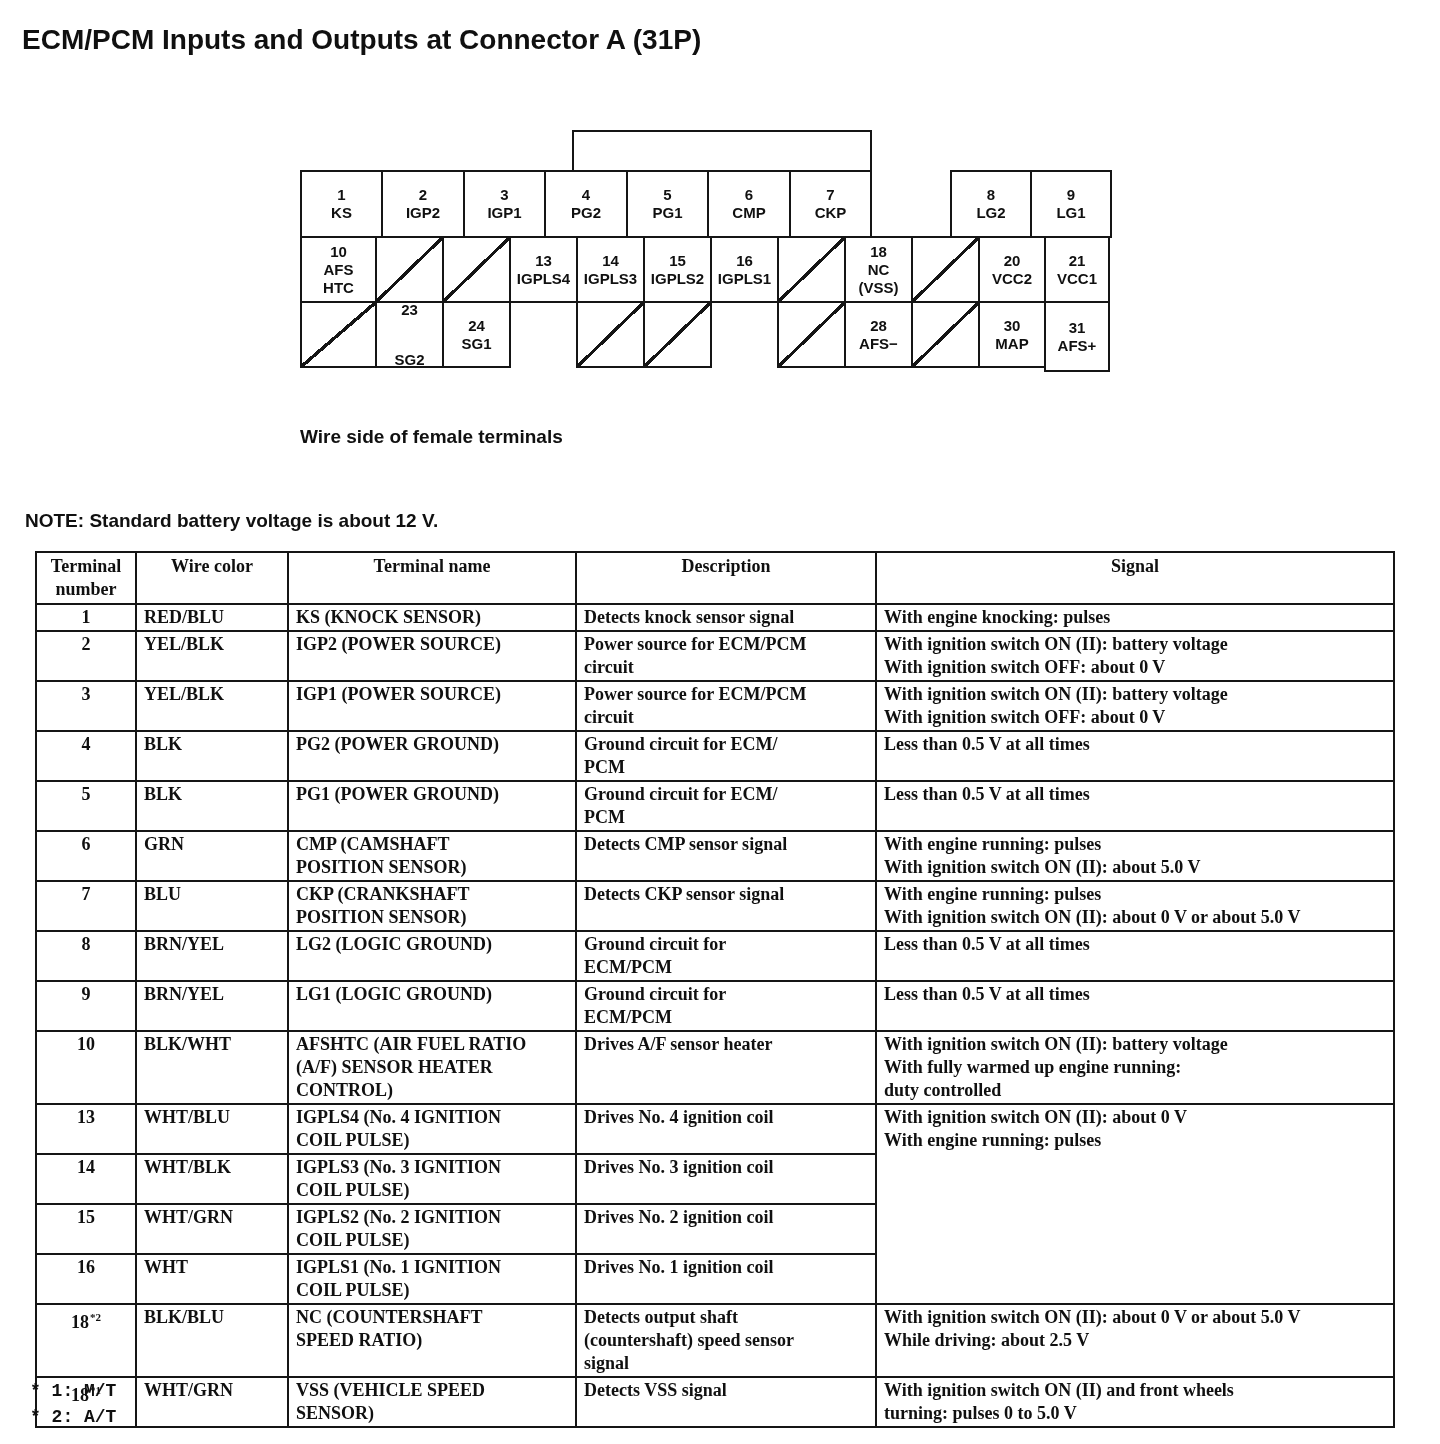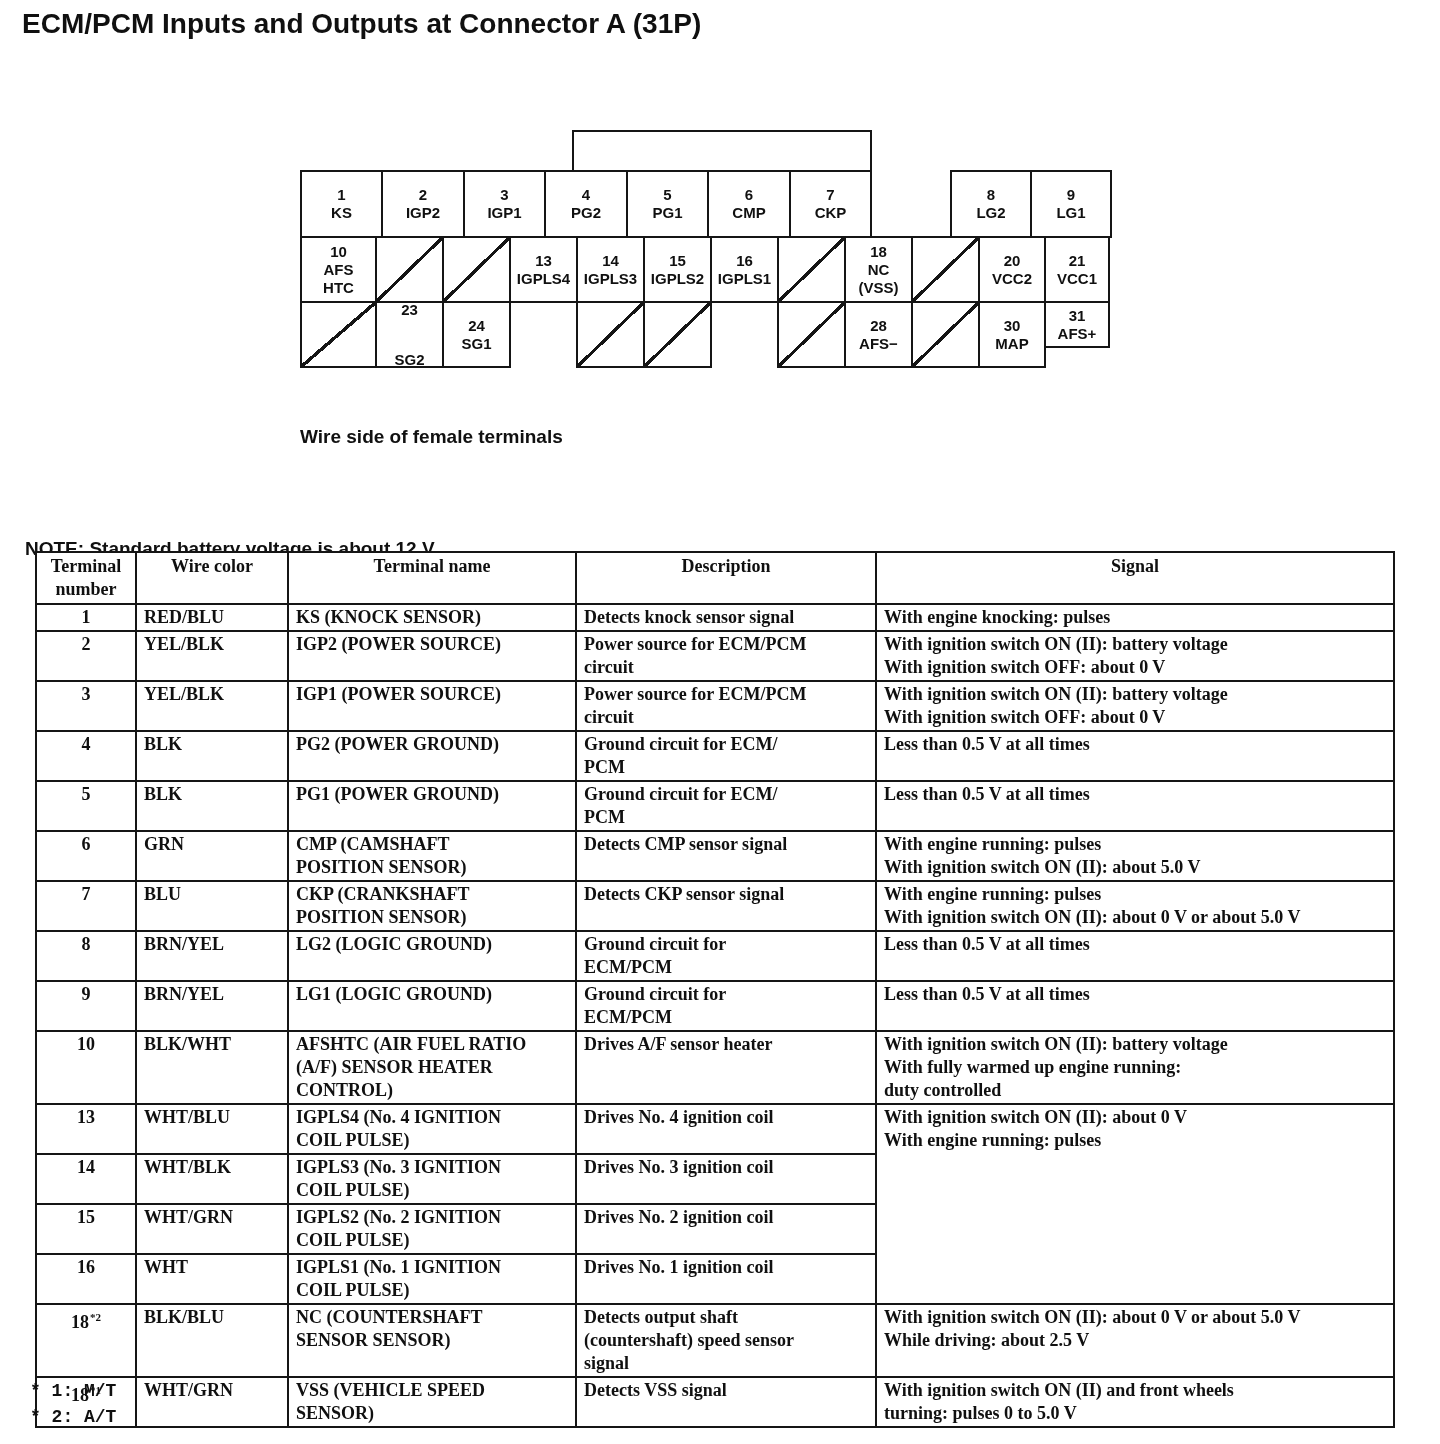--- a/index.html
+++ b/index.html
@@ -1,38 +1,38 @@
 <!DOCTYPE html>
 <html><head>
 <meta charset="utf-8">
 <style>
   html,body{margin:0;padding:0;background:#fff;}
   .page{
     position:relative;width:1440px;height:1444px;background:#fff;
     font-family:"Liberation Sans",sans-serif;font-weight:700;color:#101010;
     overflow:hidden;
   }
-  .title{position:absolute;left:22px;top:8px;font-size:28px;letter-spacing:0px;}
+  .title{position:absolute;left:22px;top:24px;font-size:28px;letter-spacing:0px;}
 
   
   .connector{position:absolute;left:300px;top:130px;width:814px;height:240px;}
   .key-tab{position:absolute;left:272px;top:0px;width:300px;height:44px;
     border:2px solid #151515;border-bottom:none;background:#fff;box-sizing:border-box;}
   .ccell{
     position:absolute;box-sizing:border-box;border:2px solid #151515;background:#fff;
     display:flex;flex-direction:column;align-items:center;justify-content:center;
     font-size:15px;line-height:18px;text-align:center;
   }
   .ccell.diag{
     background:linear-gradient(to bottom right,#fff 48.2%,#151515 48.2%,#151515 51.8%,#fff 51.8%);
   }
   .ccell.cgap{border:none;background:transparent;}
   .caption{position:absolute;left:300px;top:426px;width:814px;font-size:19px;}
 
-  .note{position:absolute;left:25px;top:510px;font-size:19px;margin-top:28px;}
+  .note{position:absolute;left:25px;top:510px;font-size:19px;}
 
   
   .tablewrap{position:absolute;left:35px;top:551px;}
   table.term{border-collapse:collapse;table-layout:fixed;width:1360px;background:#fff;font-family:Liberation Serif, serif;}
   table.term th,table.term td{
     border:2px solid #151515;vertical-align:top;
     font-size:18px;line-height:23px;padding:1px 7px;
   }
   table.term th{text-align:center;padding:2px 4px;}
   td.c-num{text-align:center;}
@@ -142,21 +142,21 @@
         <div class="ccell diag" style="left: 477px; top: 171px; width: 69px; height: 67px;"></div>
         <div class="ccell" style="left: 544px; top: 171px; width: 69px; height: 67px;">
           <div>28</div>
           <div>AFS−</div>
         </div>
         <div class="ccell diag" style="left: 611px; top: 171px; width: 69px; height: 67px;"></div>
         <div class="ccell" style="left: 678px; top: 171px; width: 68px; height: 67px;">
           <div>30</div>
           <div>MAP</div>
         </div>
-        <div class="ccell" style="left: 744px; top: 171px; width: 66px; height: 47px;">
+        <div class="ccell" style="left: 744px; top: 171px; width: 66px; height: 71px;">
           <div>31</div>
           <div>AFS+</div>
         </div>
       </div>
   </div>
 
   <div class="caption">Wire side of female terminals</div>
 
   <div class="note">NOTE: Standard battery voltage is about 12 V.</div>
 
@@ -371,21 +371,21 @@
             </td>
             <td class="c-desc">
               <div>Drives No. 1 ignition coil</div>
             </td>
           </tr>
           <tr>
             <td class="c-num">18<sup>*2</sup></td>
             <td class="c-wire">BLK/BLU</td>
             <td class="c-name">
               <div>NC (COUNTERSHAFT</div>
-              <div>SENSOR SENSOR)</div>
+              <div>SPEED RATIO)</div>
             </td>
             <td class="c-desc">
               <div>Detects output shaft</div>
               <div>(countershaft) speed sensor</div>
               <div>signal</div>
             </td>
             <td class="c-sig">
               <div>With ignition switch ON (II): about 0 V or about 5.0 V</div>
               <div>While driving: about 2.5 V</div>
             </td>

